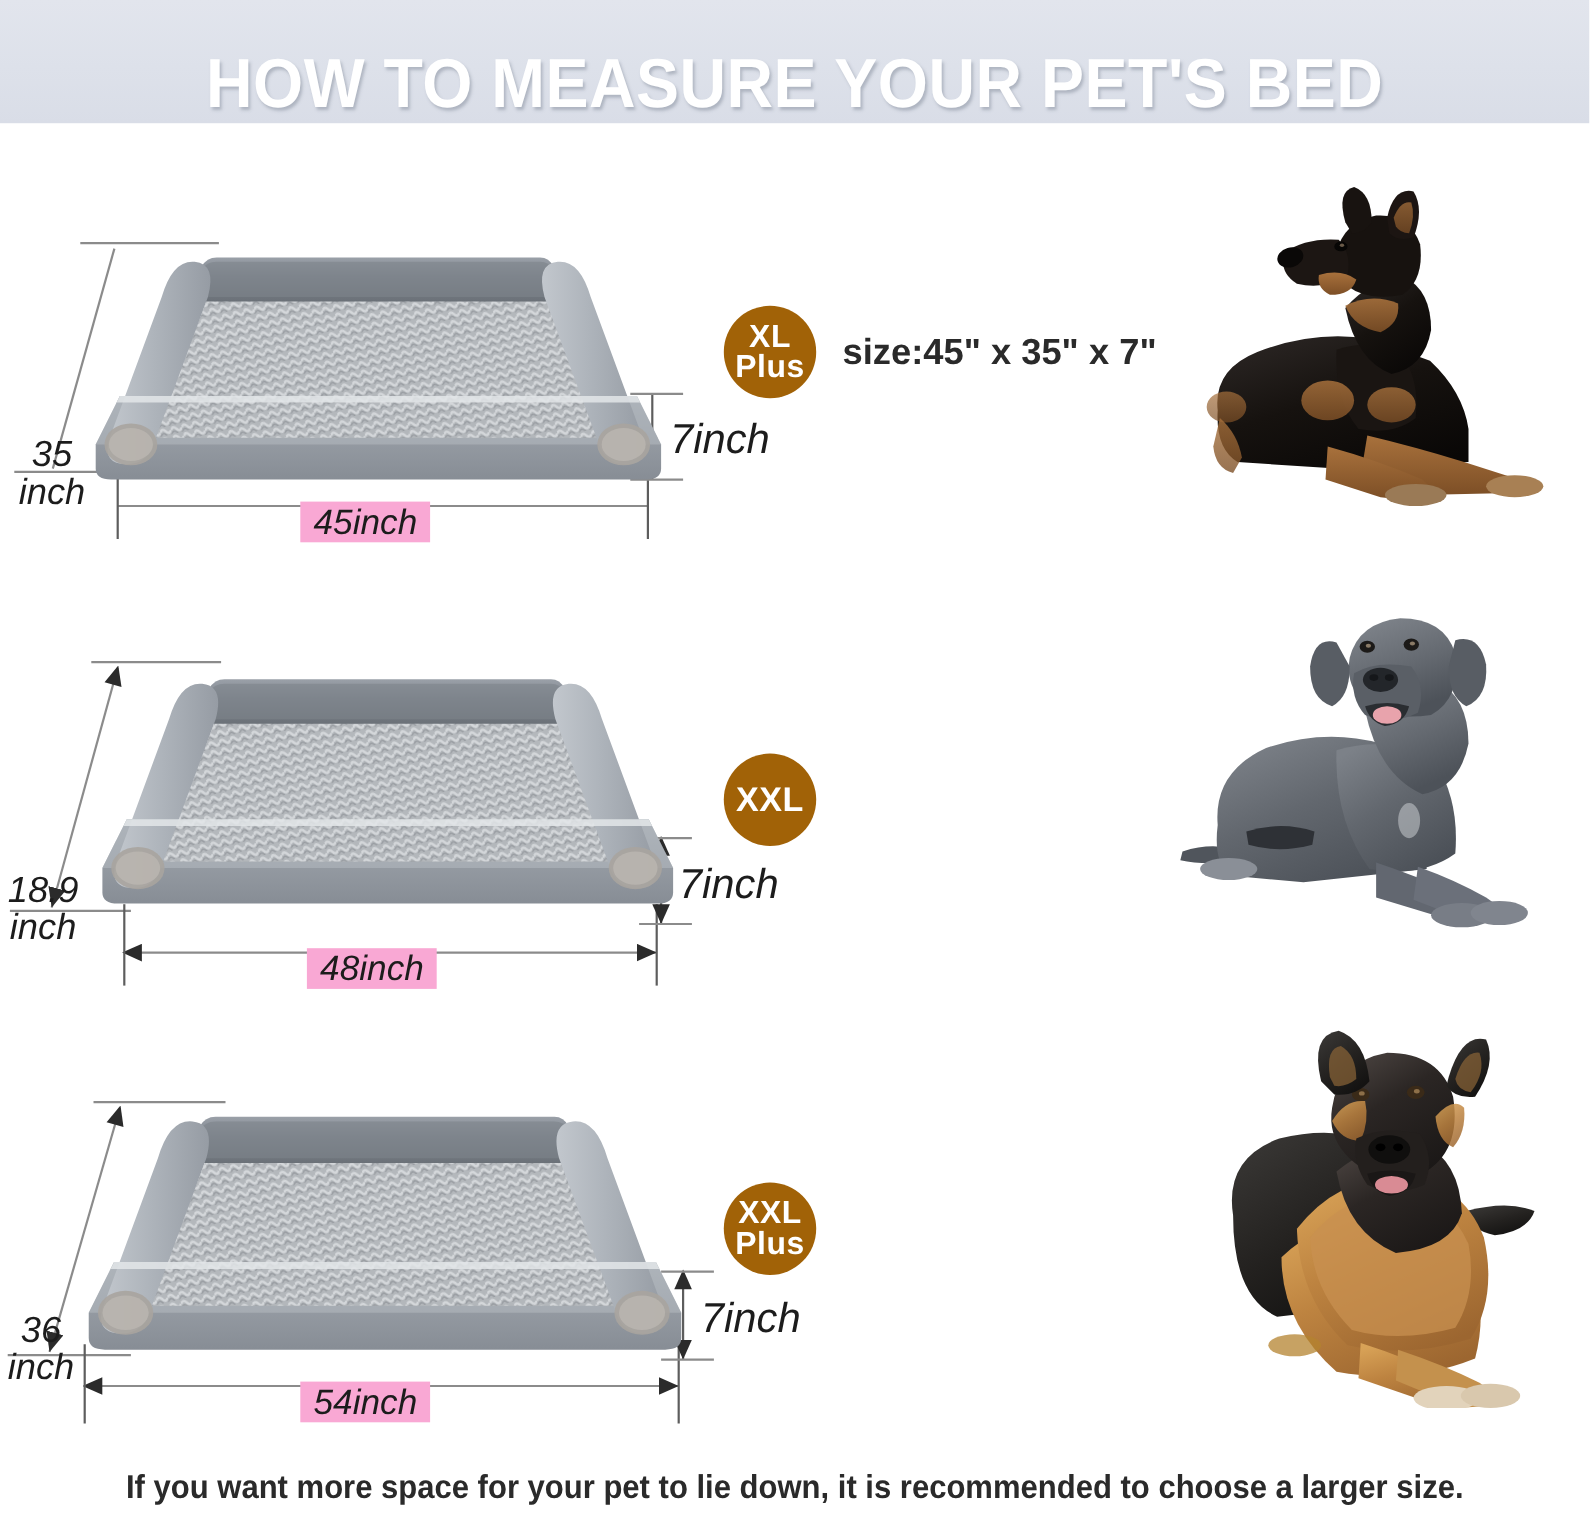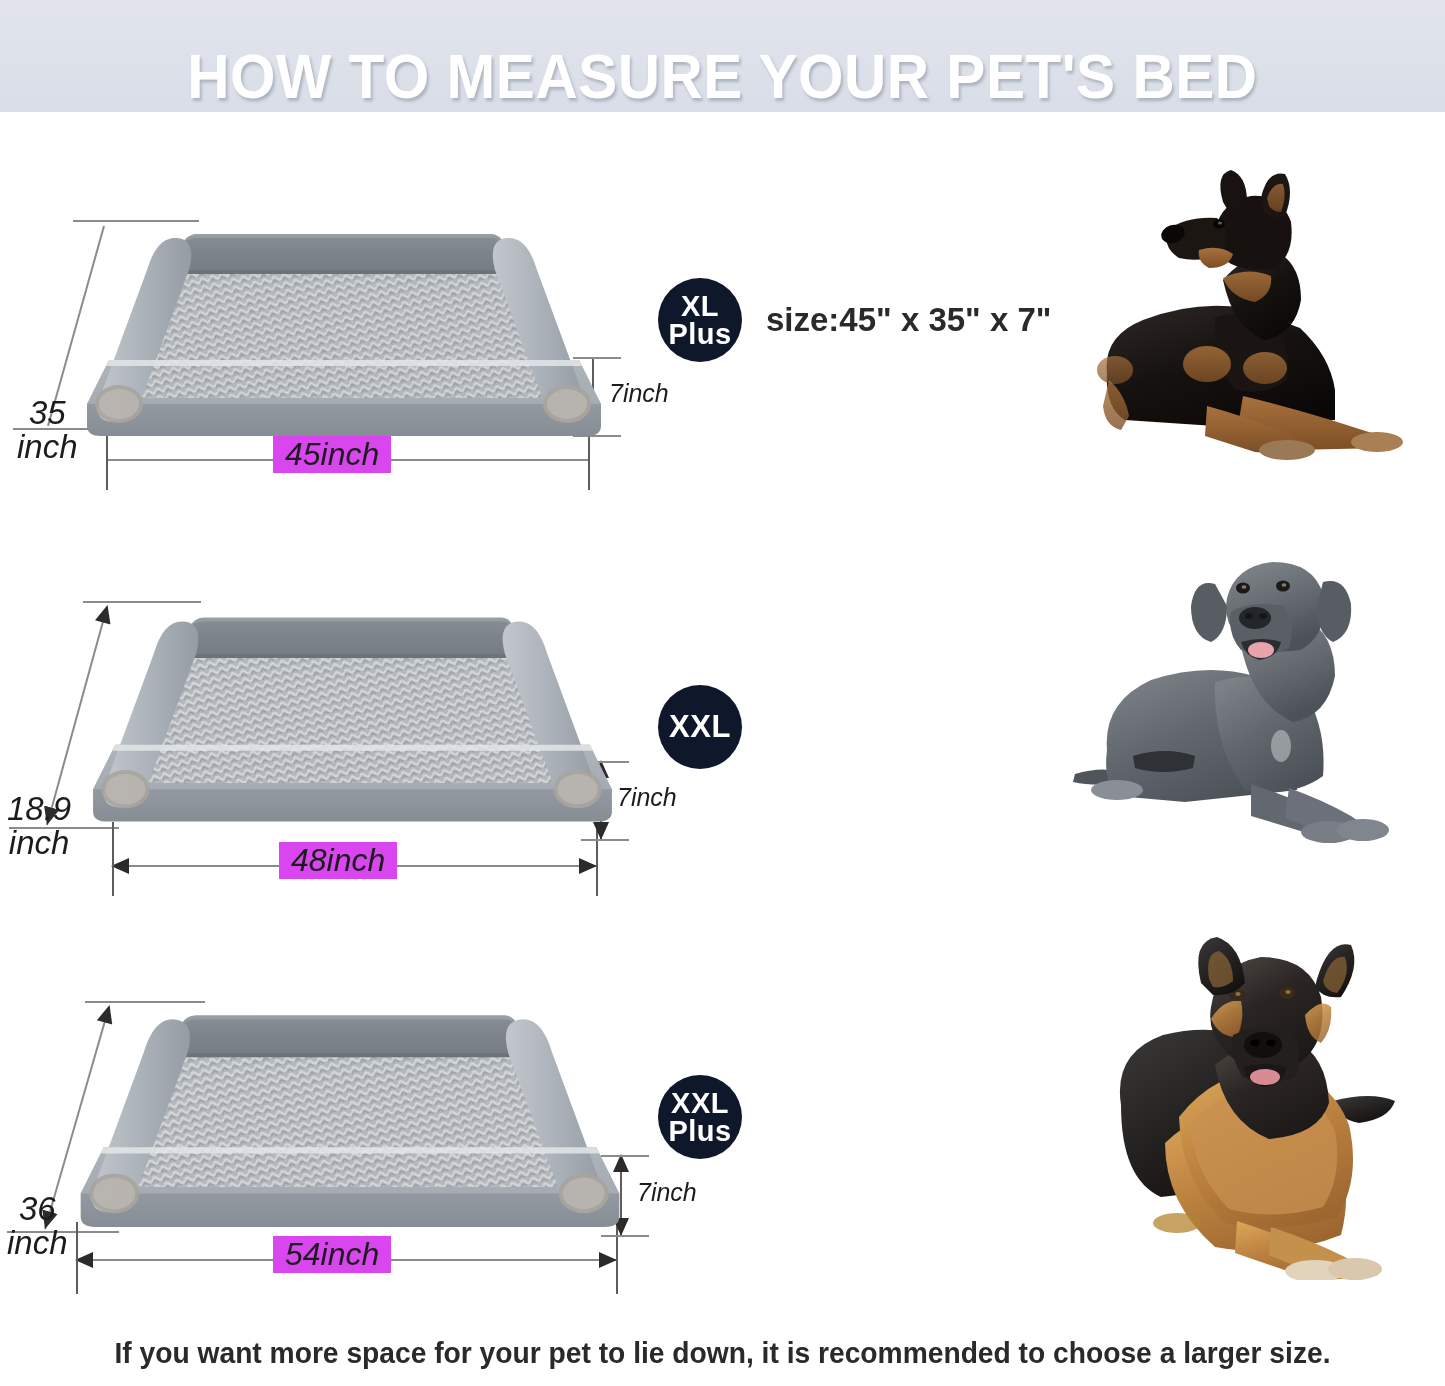--- a/index.html
+++ b/index.html
@@ -60,52 +60,53 @@
     color: #1c1c1c;
     line-height: 1.04;
     font-family: "Liberation Sans", sans-serif;
     white-space: nowrap;
   }
   .dim-v-label .l2 { display: block; text-align: center; }
 
   
   .dim-h-side-label {
     position: absolute;
-    font-size: 25px;
+    font-size: 38px;
     color: #1c1c1c;
     white-space: nowrap;
   }
 
   
   .dim-w-label {
     position: absolute;
     font-size: 32px;
     color: #1c1c1c;
-    background: #d946ef;
+    background: #f9a8d4;
     padding: 0 12px;
     white-space: nowrap;
     z-index: 4;
+    margin-top: 20px;
   }
 
   svg.dimlines { position: absolute; left: 0; top: 0; overflow: visible; }
 
   
   .bed { position: absolute; }
 
   
   .size-info {
     position: absolute;
     display: flex;
     align-items: center;
     gap: 24px;
   }
   .size-badge {
     width: 84px; height: 84px;
     border-radius: 50%;
-    background: #0f172a;
+    background: #a16207;
     color: #ffffff;
     display: flex;
     flex-direction: column;
     align-items: center;
     justify-content: center;
     font-weight: 700;
     font-size: 29px;
     line-height: 0.98;
     letter-spacing: 0.5px;
     flex: 0 0 auto;

